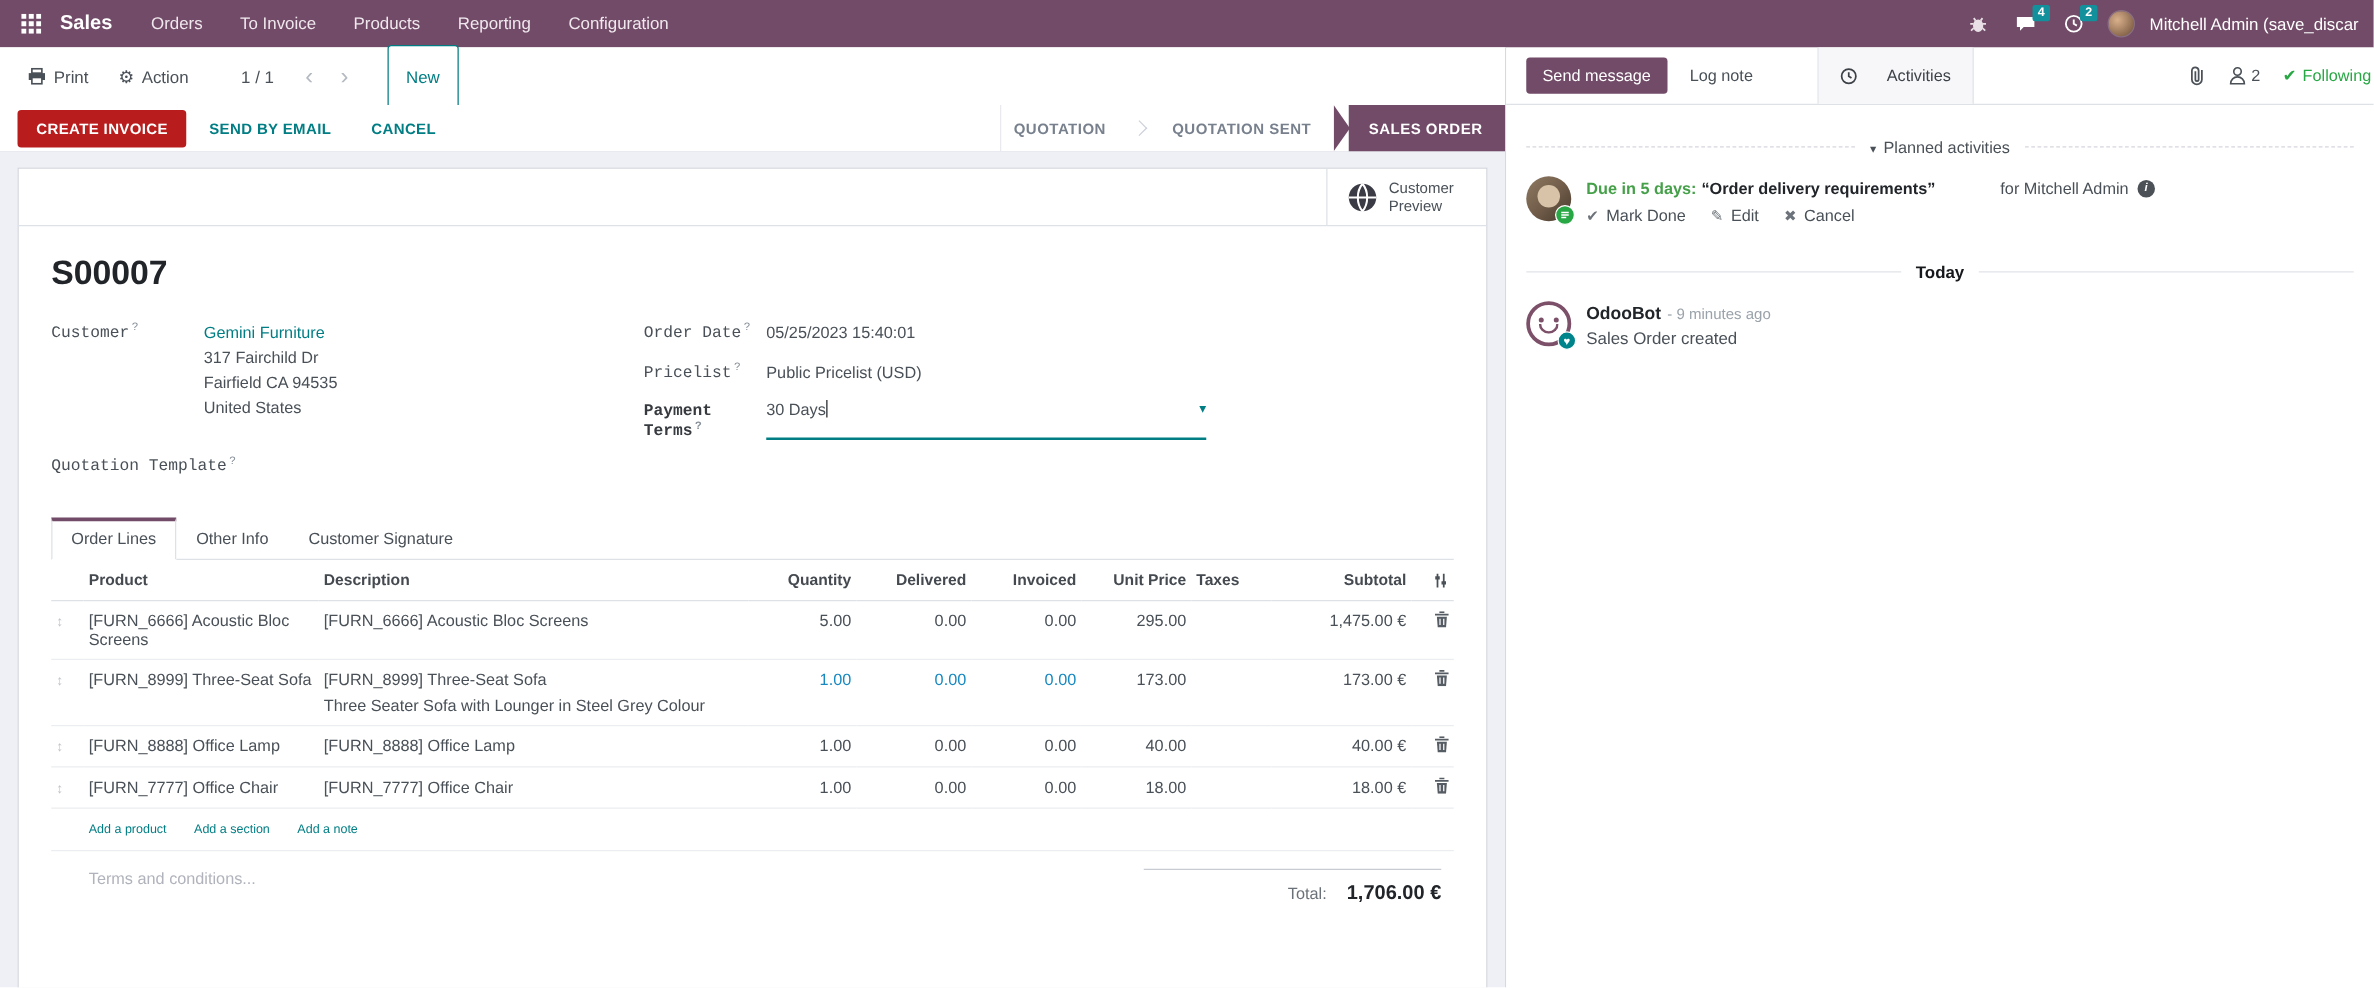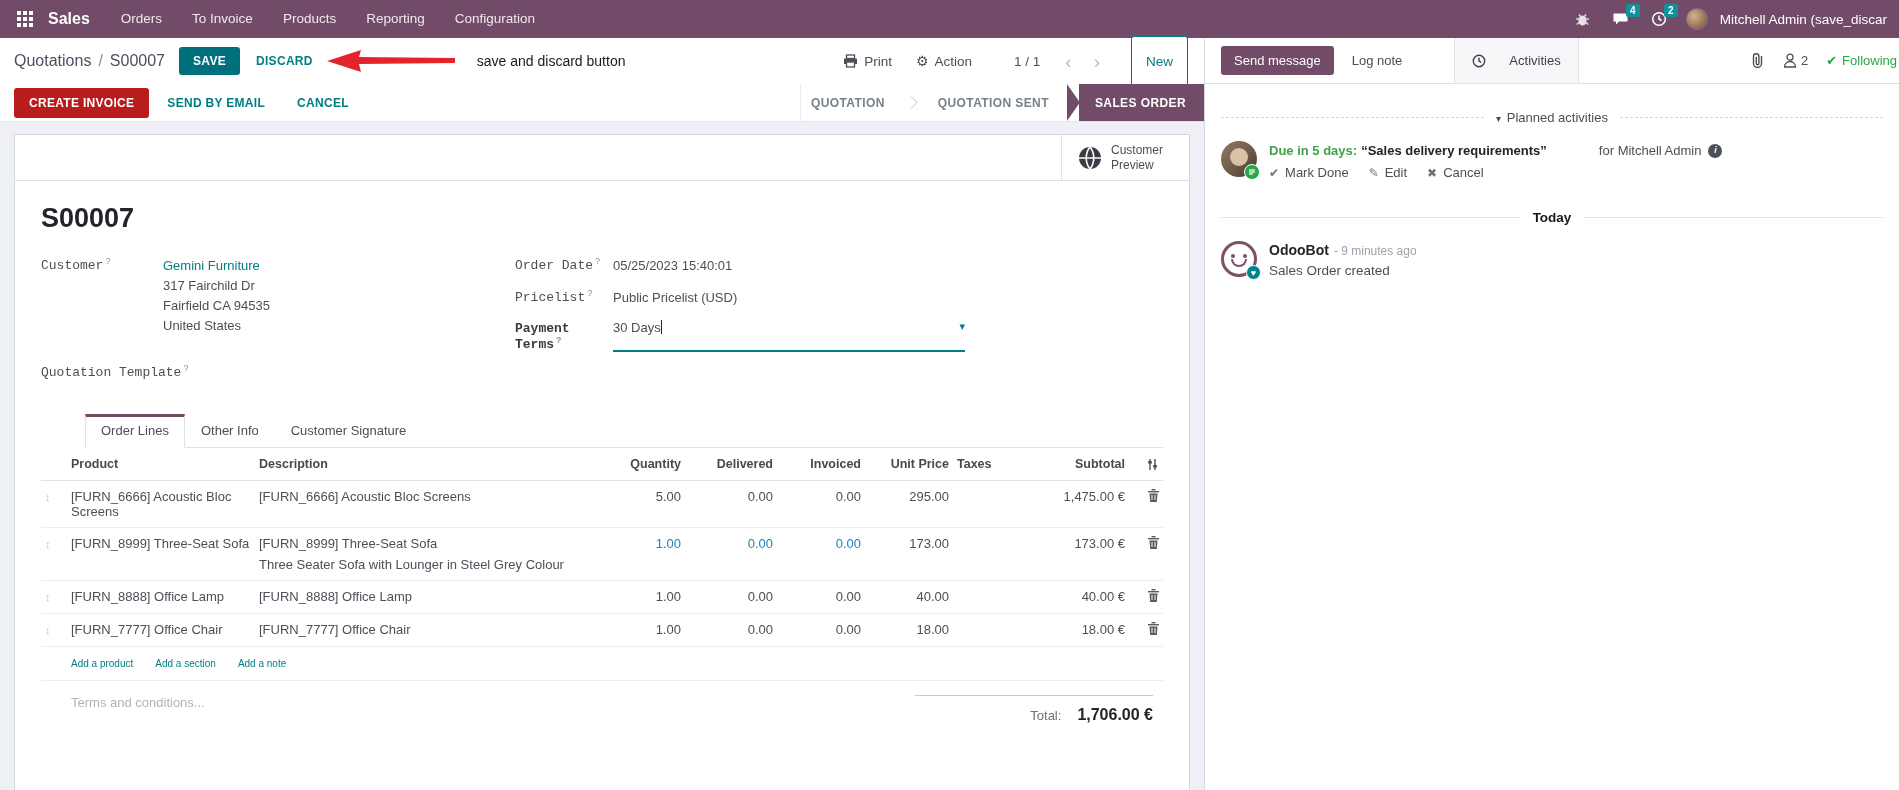--- a/index.html
+++ b/index.html
@@ -69,21 +69,21 @@
   .flabel.bold { font-weight:700; color:#373b40; }
   sup.help { font-size:9px; color:#879099; margin-left:2px; }
   .fval { color:#495057; line-height:20px; }
   .link { color:#017E84; cursor:pointer; }
   .frow.focused { position:relative; }
   .pt-field { flex:1; max-width:352px; border-bottom:2px solid #017E84; display:flex; align-items:flex-start; justify-content:space-between; padding-bottom:2px; }
   .cursor-bar { display:inline-block; width:1px; height:14px; background:#212529; vertical-align:-2px; }
   .pt-caret { color:#017E84; font-size:11px; cursor:pointer; }
 
   
-  .tabs { display:flex; border-bottom:1px solid #dee2e6; margin-top:26px;margin-left:44px; }
+  .tabs { display:flex; border-bottom:1px solid #dee2e6; margin-top:26px; }
   .tab { padding:8px 15px; font-size:13px; color:#495057; border:1px solid transparent; cursor:pointer; }
   .tab.active { border-color:#dee2e6; border-bottom-color:#fff; border-top:3px solid #714B67; padding-top:6px; margin-bottom:-1px; background:#fff; font-weight:400; }
 
   
   table.olines { width:100%; border-collapse:collapse; }
   .olines th { font-size:12.5px; font-weight:700; color:#454a50; text-align:left; padding:9px 4px; border-bottom:1px solid #dee2e6; }
   .olines th.r, .olines td.r { text-align:right; }
   .olines td { font-size:13px; padding:8px 4px; border-bottom:1px solid #ebedf0; vertical-align:top; color:#495057; }
   .col-handle { width:26px; } .col-product { width:188px; } .col-desc { width:auto; }
   .col-qty { width:86px; } .col-del { width:92px; } .col-inv { width:88px; } .col-price { width:88px; }
@@ -193,31 +193,20 @@
       </div>
     <div class="tb-user">Mitchell Admin (save_discar</div>
   </div>
 </header>
 
 <div class="body-row">
 
   <div class="main-col">
 
     <div class="control-panel">
-      <div class="cp-left">
-        <div class="breadcrumb">
-          <span class="bc-link">Quotations</span><span class="bc-sep">/</span><span>S00007</span>
-        </div>
-        <button class="btn-save">SAVE</button>
-        <button class="btn-discard">DISCARD</button>
-        <svg class="annot-arrow" width="132" height="26" viewBox="0 0 132 26">
-          <polygon fill="#E3242B" points="2,13 36,2 34,9 130,10 130,15 34,16 36,24"></polygon>
-        </svg>
-        <div class="annot-text">save and discard button</div>
-      </div>
       <div class="cp-right">
         <div class="cp-tool">
           <svg width="15" height="14" viewBox="0 0 15 14" fill="none" stroke="#495057" stroke-width="1.3">
             <rect x="3.5" y="1" width="8" height="3.5"></rect>
             <rect x="1" y="4.5" width="13" height="5.5" fill="#495057" stroke="none"></rect>
             <rect x="3.5" y="8" width="8" height="5" fill="#fff"></rect>
           </svg>
           <span>Print</span>
         </div>
         <div class="cp-tool">
@@ -475,21 +464,21 @@
             <svg width="8" height="8" viewBox="0 0 8 8" stroke="#fff" stroke-width="1.2">
                 <line x1="1" y1="2" x2="7" y2="2"></line>
                 <line x1="1" y1="4" x2="7" y2="4"></line>
                 <line x1="1" y1="6" x2="5" y2="6"></line>
               </svg>
           </div>
         </div>
         <div>
           <div class="act-line1">
             <span class="due">Due in 5 days:</span>
-            <span class="act-summary">“Sales delivery requirements”</span>
+            <span class="act-summary">“Order delivery requirements”</span>
             <span class="assignee">for Mitchell Admin</span>
             <span class="info-dot">i</span>
           </div>
           <div class="act-actions">
             <span class="act-btn">
                 <span class="glyph">✔</span>
                 <span>Mark Done</span>
               </span>
             <span class="act-btn">
                 <span class="glyph">✎</span>

